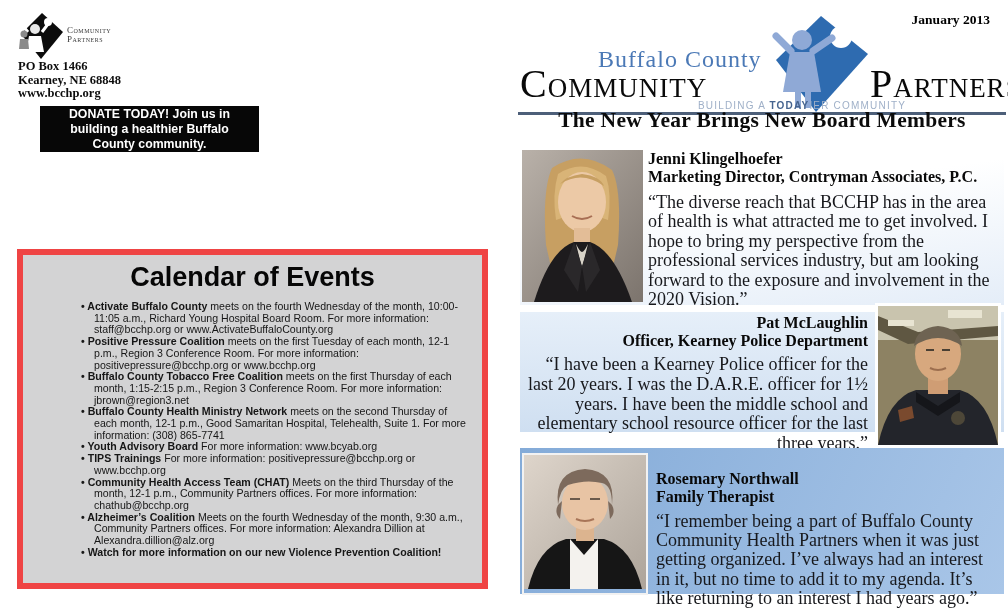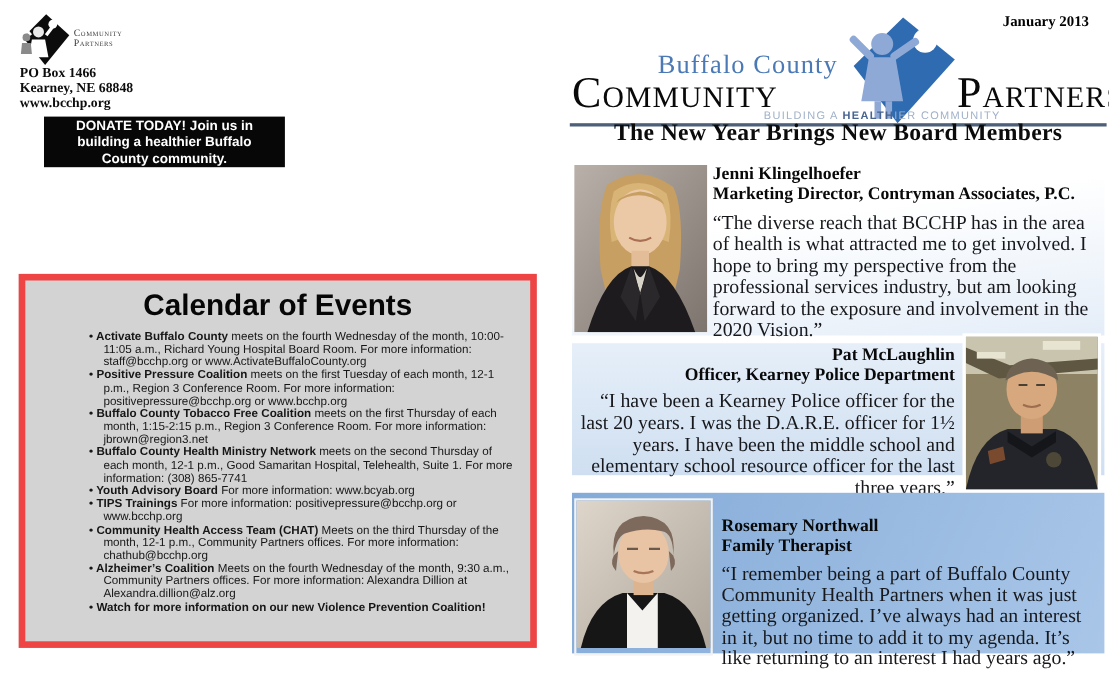--- a/index.html
+++ b/index.html
@@ -120,21 +120,21 @@
         <polygon points="57,2 104,40 52,98 12,46" fill="#2e6bb0"></polygon>
         <circle cx="77" cy="23" r="11" fill="#ffffff"></circle>
         <circle cx="38" cy="26" r="10" fill="#8fa9d6"></circle>
         <path d="M26,38 L50,38 L57,78 L19,78 Z" fill="#8fa9d6"></path>
         <path d="M27,37 L12,22 M49,37 L68,24" stroke="#8fa9d6" stroke-width="7" stroke-linecap="round"></path>
         <path d="M34,78 L34,94 M44,78 L44,94" stroke="#8fa9d6" stroke-width="6"></path>
       </svg>
     </span>
     <span class="brand-word brand-right"><span>PARTNERS</span></span>
     <div class="tagline">
-      <span>BUILDING A </span><span class="tag-bold">HEALTH</span><span>IER COMMUNITY</span>
+      <span>BUILDING A </span><span class="tag-bold">TODAY</span><span>IER COMMUNITY</span>
     </div>
   </div>
 
   <div class="rule"></div>
 
   <div class="headline">The New Year Brings New Board Members</div>
 
   <div class="profile p-jenni">
     <span class="photo photo-jenni">
       <svg width="121" height="152" viewBox="0 0 121 152">

